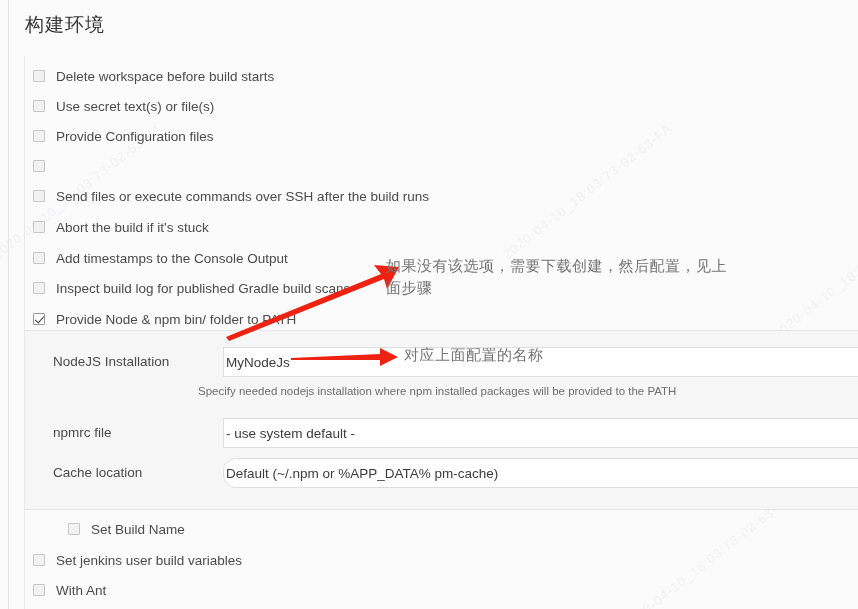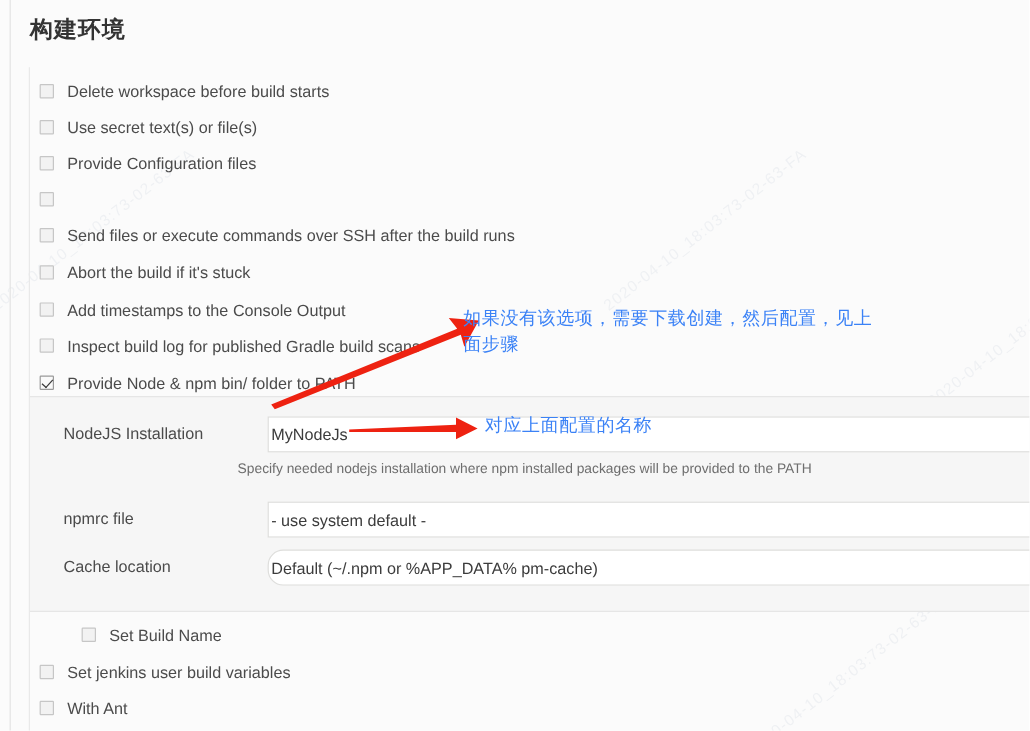--- a/index.html
+++ b/index.html
@@ -43,21 +43,21 @@
   .gutter-line-inner {
     position: absolute;
     left: 24px; top: 56px; width: 1px; height: 553px;
     background: #e9e9e9;
   }
 
   .page-title {
     position: absolute;
     left: 25px; top: 12px;
     font-size: 19px;
-    font-weight: bold;
+    font-weight: normal;
     color: #333333;
     letter-spacing: 1px;
     text-align: center;
   }
 
   
   .cb-row {
     position: absolute;
     left: 33px;
     height: 20px;
@@ -133,21 +133,21 @@
     position: absolute;
     left: 173px;
     font-size: 11.5px;
     color: #6e6e6e;
     white-space: nowrap;
   }
 
   
   .anno-text {
     position: absolute;
-    color: #3b82f6;
+    color: #737373;
     font-size: 15px;
     line-height: 22px;
     white-space: pre-line;
     letter-spacing: 0.5px;
     font-family: "Liberation Sans", "DejaVu Sans", sans-serif;
   }
   .anno-svg {
     position: absolute;
     left: 0; top: 0;
     width: 858px; height: 609px;

